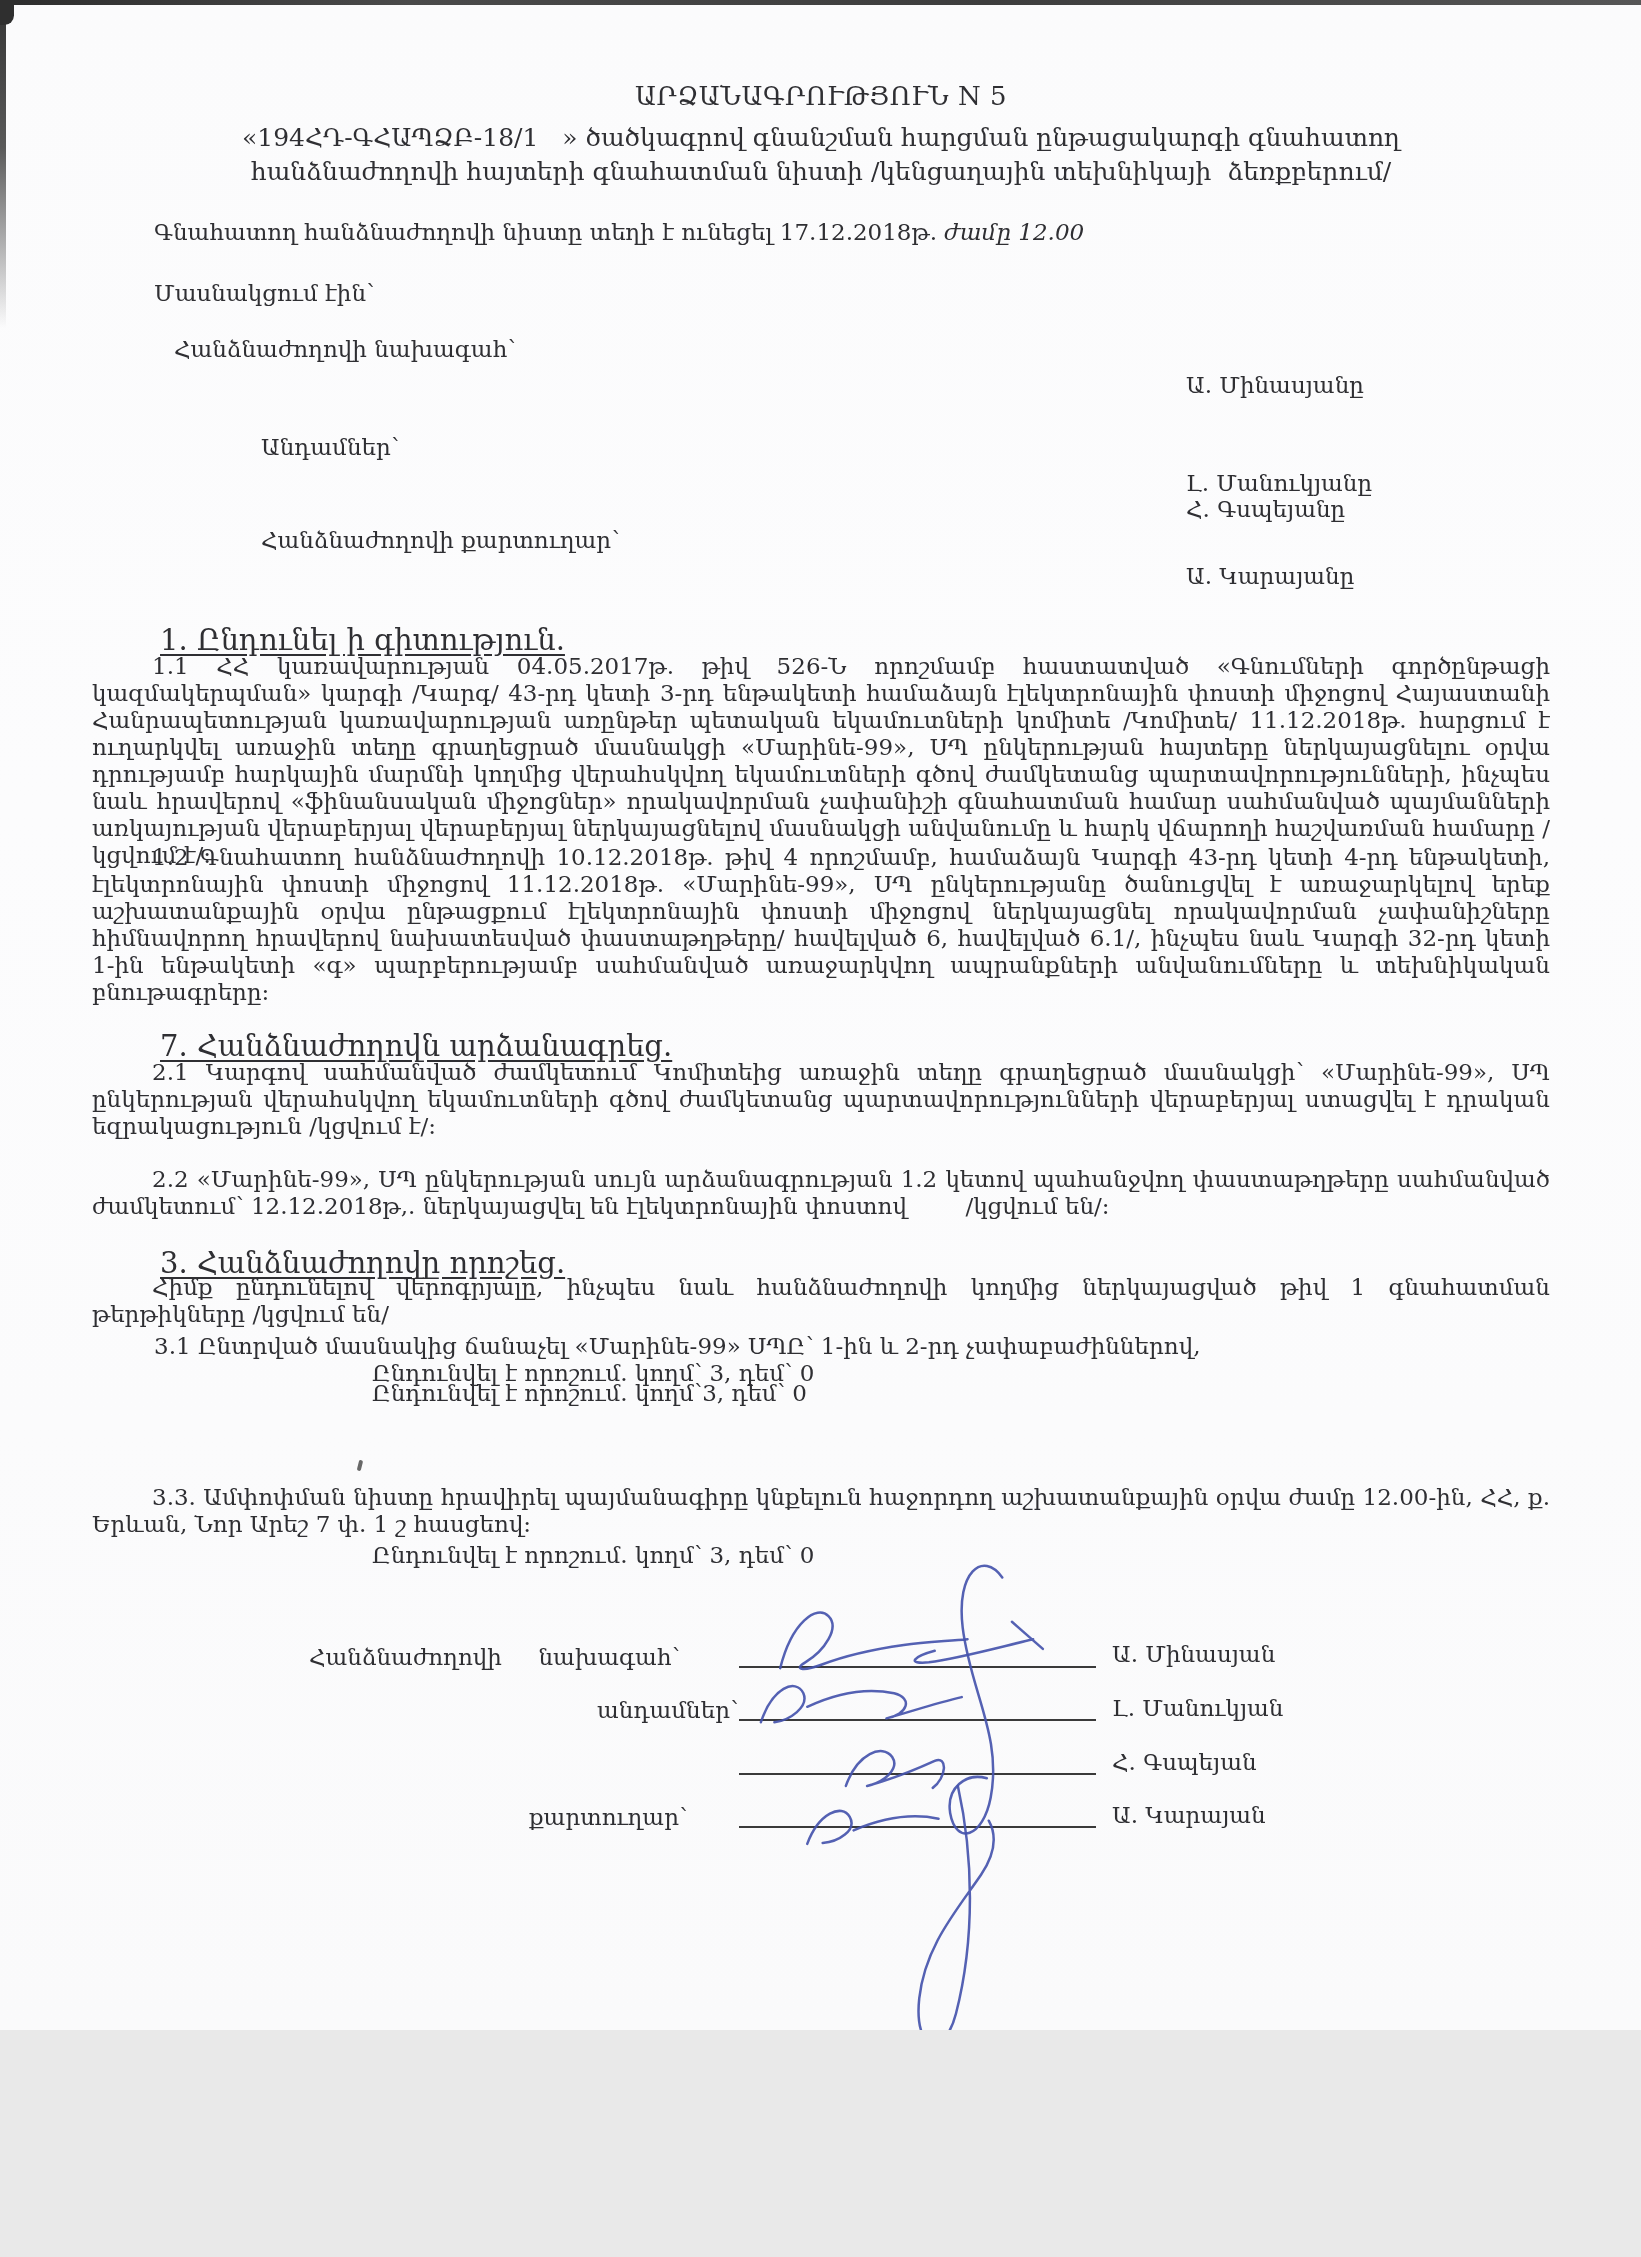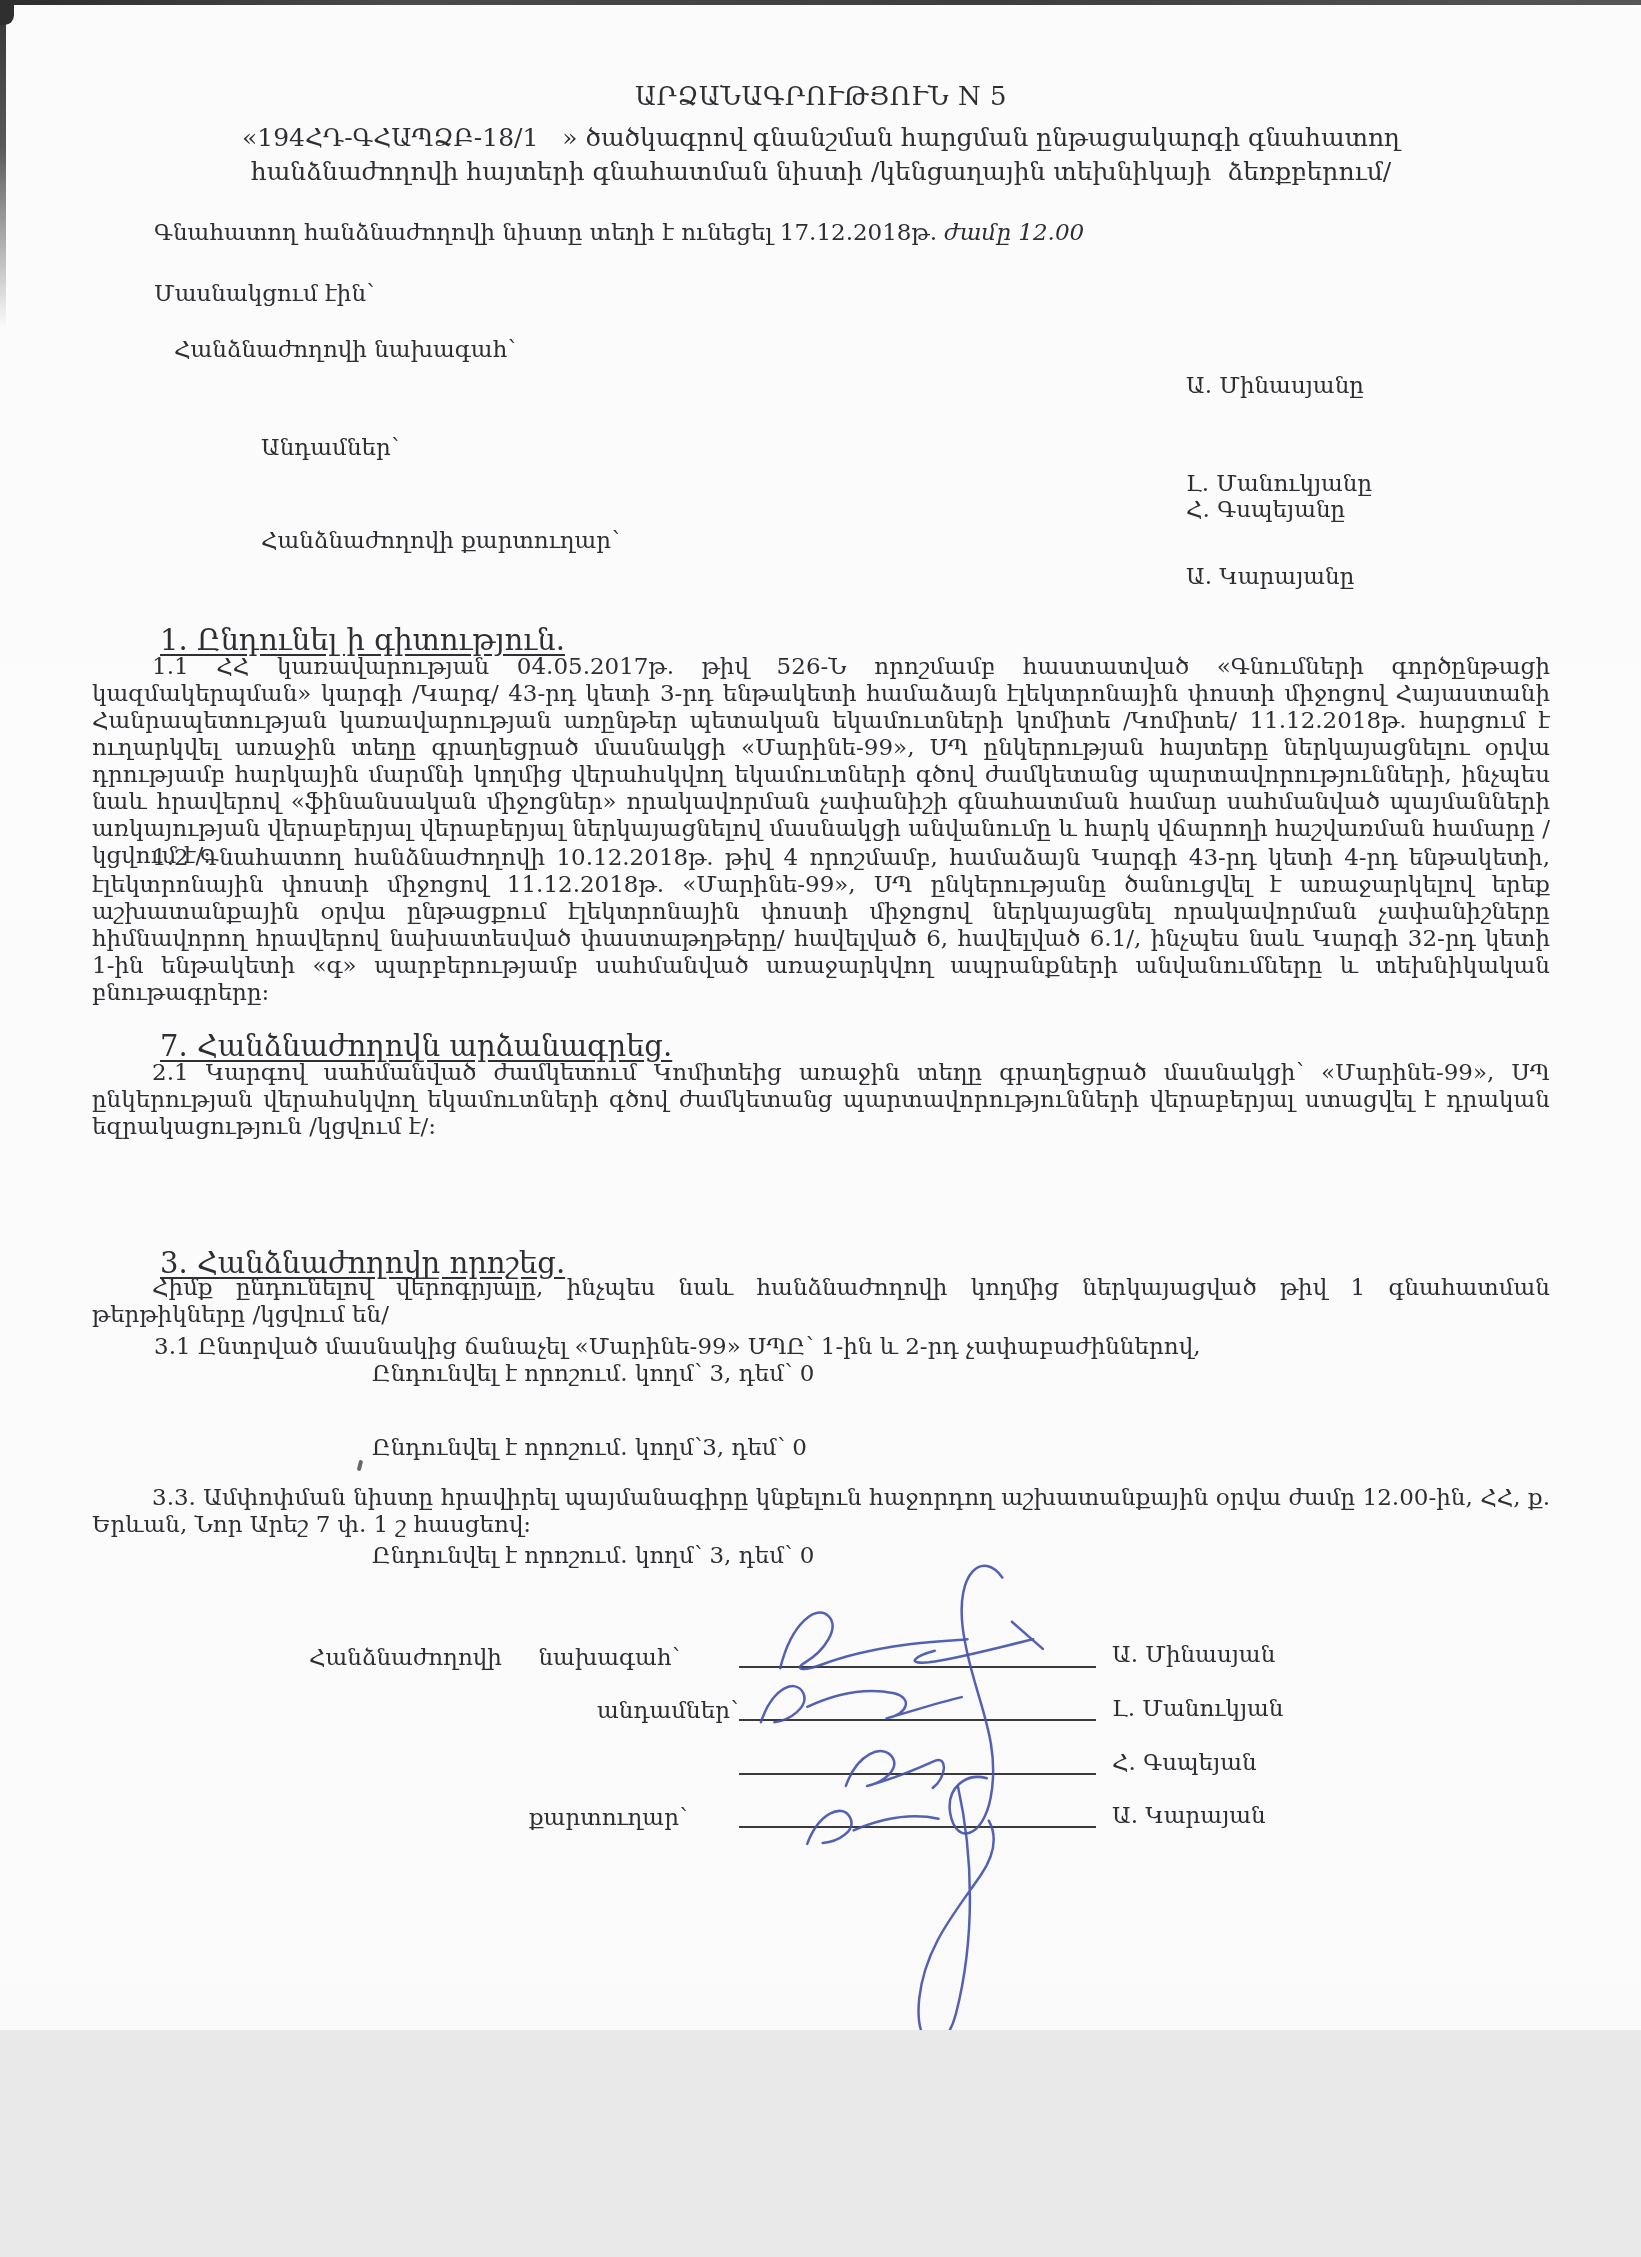--- a/index.html
+++ b/index.html
@@ -42,21 +42,21 @@
   .p12{top:844px;}
   .h2{top:1029px;left:152px;}
   .p21{top:1059px;}
   .p22{top:1166px;white-space:pre-wrap;}
   .h3{top:1246px;left:152px;}
   .p3i{top:1274px;}
   .p31{top:1333px;left:154px;}
   .vote{left:372px;font-size:23px;}
   .v1{top:1360px;}
   .p32{top:1403px;left:154px;}
-  .v2{top:1434px;}
+  .v2{top:1380px;}
   .speck{top:1460px;left:358px;width:3.9px;height:10.6px;background:#4e4e4e;border-radius:1.9px;transform:rotate(14deg);opacity:.85;}
   .p33{top:1484px;}
   .v3{top:1542px;}
   
   .sig-label{font-size:23px;white-space:pre;}
   .sg-chair-l{top:1644px;left:309px;}
   .sg-members-l{top:1697px;left:597px;}
   .sg-sec-l{top:1804px;left:529px;}
   .sig-name{left:1112px;font-size:23px;}
   .sg-n1{top:1641px;}
@@ -95,20 +95,21 @@
   <div class="abs name-col n-m2">Հ. Գսպեյանը</div>
   <div class="abs role-sec">Հանձնաժողովի քարտուղար՝</div>
   <div class="abs name-col n-sec">Ա. Կարայանը</div>
 
   <div class="abs h-sec h1">1. Ընդունել ի գիտություն.</div>
   <div class="abs para p11">1.1 ՀՀ կառավարության 04.05.2017թ. թիվ 526-Ն որոշմամբ հաստատված «Գնումների գործընթացի կազմակերպման» կարգի /Կարգ/ 43-րդ կետի 3-րդ ենթակետի համաձայն էլեկտրոնային փոստի միջոցով Հայաստանի Հանրապետության կառավարության առընթեր պետական եկամուտների կոմիտե /Կոմիտե/ 11.12.2018թ. հարցում է ուղարկվել առաջին տեղը գրաղեցրած մասնակցի «Մարինե-99», ՍՊ ընկերության հայտերը ներկայացնելու օրվա դրությամբ հարկային մարմնի կողմից վերահսկվող եկամուտների գծով ժամկետանց պարտավորությունների, ինչպես նաև հրավերով «ֆինանսական միջոցներ» որակավորման չափանիշի գնահատման համար սահմանված պայմանների առկայության վերաբերյալ վերաբերյալ ներկայացնելով մասնակցի անվանումը և հարկ վճարողի հաշվառման համարը /կցվում է/:</div>
   <div class="abs para p12">1.2 Գնահատող հանձնաժողովի 10.12.2018թ. թիվ 4 որոշմամբ, համաձայն Կարգի 43-րդ կետի 4-րդ ենթակետի, էլեկտրոնային փոստի միջոցով 11.12.2018թ. «Մարինե-99», ՍՊ ընկերությանը  ծանուցվել է առաջարկելով երեք աշխատանքային օրվա ընթացքում էլեկտրոնային փոստի միջոցով ներկայացնել որակավորման չափանիշները հիմնավորող հրավերով նախատեսված փաստաթղթերը/ հավելված 6, հավելված 6.1/, ինչպես նաև Կարգի 32-րդ կետի 1-ին ենթակետի «գ» պարբերությամբ սահմանված առաջարկվող ապրանքների անվանումները և տեխնիկական բնութագրերը:</div>
 
   <div class="abs h-sec h2">7. Հանձնաժողովն արձանագրեց.</div>
   <div class="abs para p21">2.1 Կարգով սահմանված ժամկետում Կոմիտեից առաջին տեղը գրաղեցրած մասնակցի՝ «Մարինե-99», ՍՊ ընկերության  վերահսկվող եկամուտների գծով ժամկետանց պարտավորությունների վերաբերյալ ստացվել է դրական եզրակացություն /կցվում է/:</div>
+  <div class="abs para p22">2.2 «Մարինե-99», ՍՊ ընկերության սույն արձանագրության 1.2 կետով պահանջվող փաստաթղթերը սահմանված ժամկետում՝ 12.12.2018թ,. ներկայացվել են էլեկտրոնային փոստով        /կցվում են/:</div>
 
   <div class="abs h-sec h3">3. Հանձնաժողովը որոշեց.</div>
   <div class="abs para p3i">Հիմք ընդունելով վերոգրյալը, ինչպես նաև հանձնաժողովի կողմից ներկայացված թիվ 1 գնահատման թերթիկները /կցվում են/</div>
   <div class="abs line p31">3.1 Ընտրված մասնակից ճանաչել «Մարինե-99» ՍՊԸ՝ 1-ին և 2-րդ չափաբաժիններով,</div>
   <div class="abs vote v1">Ընդունվել է որոշում. կողմ՝ 3, դեմ՝ 0</div>
   <div class="abs vote v2">Ընդունվել է որոշում. կողմ՝3, դեմ՝ 0</div>
   <div class="abs speck"></div>
   <div class="abs para p33">3.3. Ամփոփման նիստը հրավիրել պայմանագիրը կնքելուն հաջորդող աշխատանքային օրվա ժամը 12.00-ին, ՀՀ, ք. Երևան, Նոր Արեշ 7 փ. 1 շ  հասցեով:</div>
   <div class="abs vote v3">Ընդունվել է որոշում. կողմ՝ 3, դեմ՝ 0</div>
 

